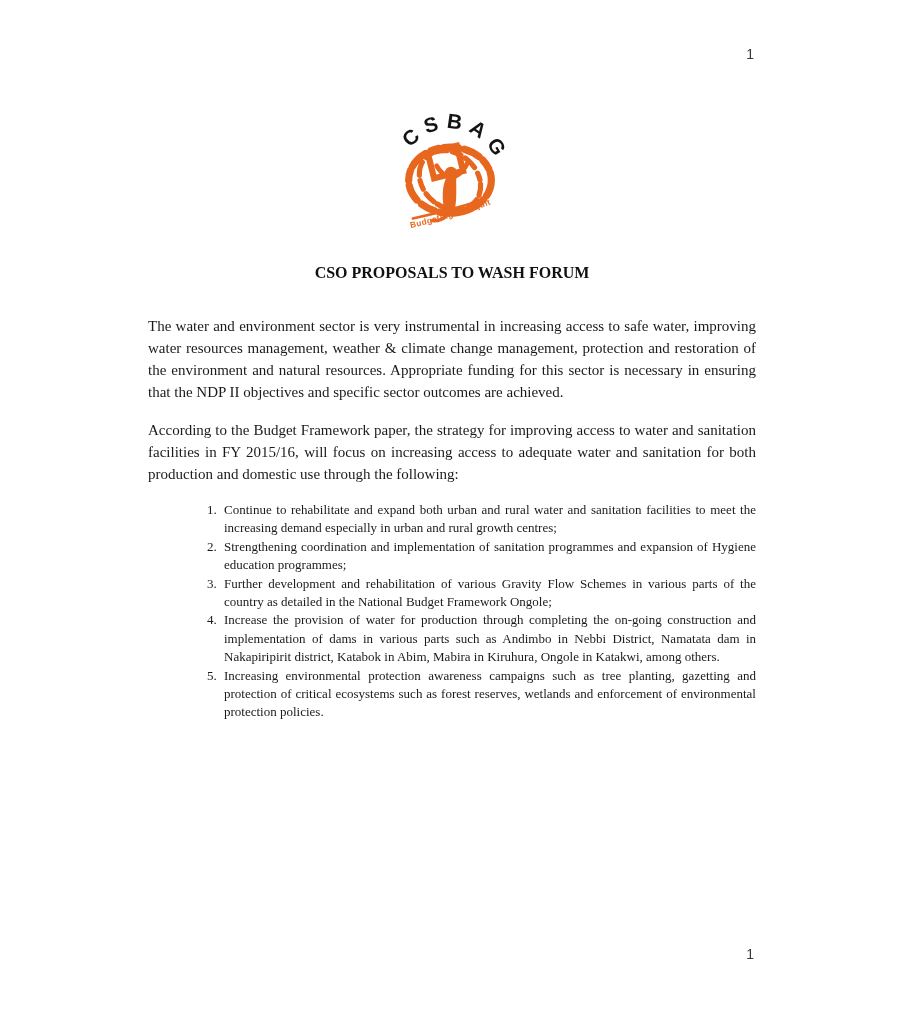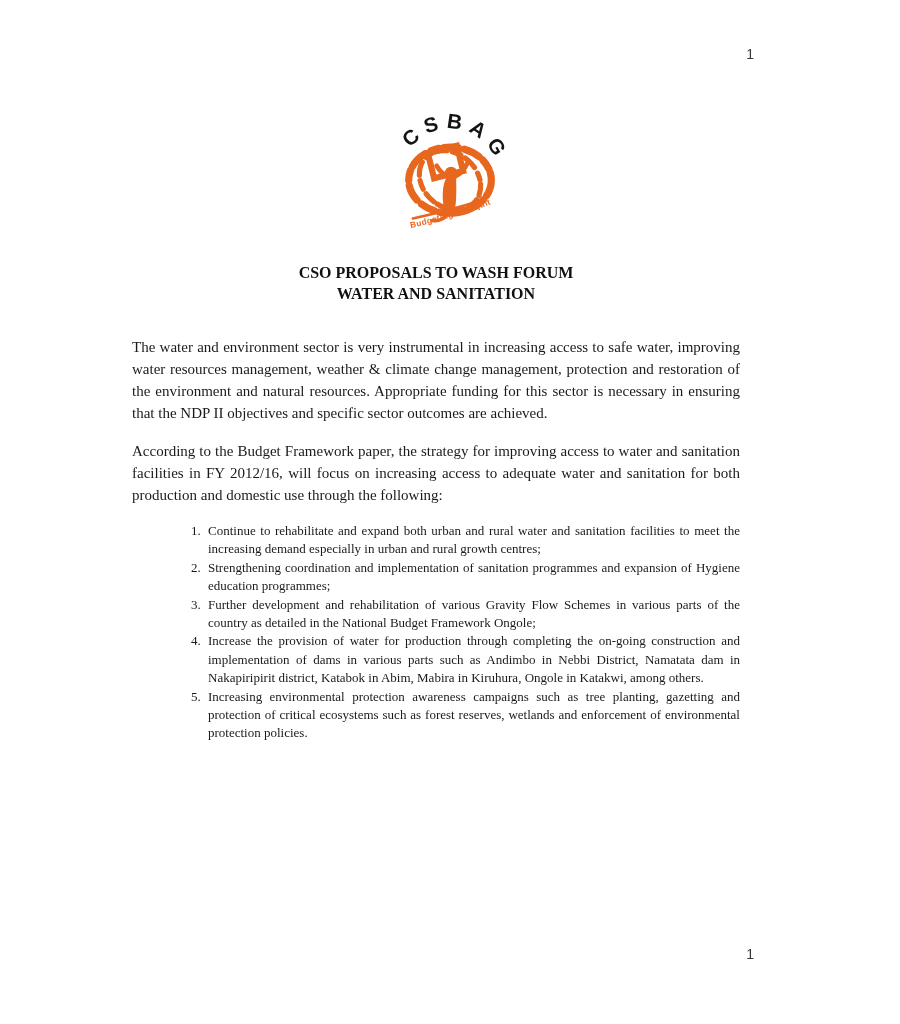--- a/index.html
+++ b/index.html
@@ -45,21 +45,21 @@
     font-family: "Liberation Sans", sans-serif;
     font-size: 8px;
     font-weight: 700;
     letter-spacing: 0.4px;
     fill: #e8671f;
   }
 
   .content {
     position: absolute;
     top: 262px;
-    left: 132px;
+    left: 148px;
     width: 608px;
   }
 
   .doc-title {
     text-align: center;
     font-size: 16px;
     font-weight: 700;
     line-height: 21px;
     margin-bottom: 32px;
     color: #111111;
@@ -119,25 +119,24 @@
       <text class="logo-tagline">
         <textPath href="#arc-tagline" startOffset="4">Budgeting for equity</textPath>
       </text>
     </svg>
   </div>
 
   <div class="content">
 
     <div class="doc-title">
       <div>CSO PROPOSALS TO WASH FORUM</div>
-      <div>WATER AND SANITATION</div>
     </div>
 
     <p>The water and environment sector is very instrumental in increasing access to safe water, improving water resources management, weather &amp; climate change management, protection and restoration of the environment and natural resources. Appropriate funding for this sector is necessary in ensuring that the NDP II objectives and specific sector outcomes are achieved.</p>
-    <p>According to the Budget Framework paper, the strategy for improving access to water and sanitation facilities in FY 2012/16, will focus on increasing access to adequate water and sanitation for both production and domestic use through the following:</p>
+    <p>According to the Budget Framework paper, the strategy for improving access to water and sanitation facilities in FY 2015/16, will focus on increasing access to adequate water and sanitation for both production and domestic use through the following:</p>
 
     <ol>
       <li>Continue to rehabilitate and expand both urban and rural water and sanitation facilities to meet the increasing demand especially in urban and rural growth centres;</li>
       <li>Strengthening coordination and implementation of sanitation programmes and expansion of Hygiene education programmes;</li>
       <li>Further development and rehabilitation of various Gravity Flow Schemes in various parts of the country as detailed in the National Budget Framework Ongole;</li>
       <li>Increase the provision of water for production through completing the on-going construction and implementation of dams in various parts such as Andimbo in Nebbi District, Namatata dam in Nakapiripirit district, Katabok in Abim, Mabira in Kiruhura, Ongole in Katakwi, among others.</li>
       <li>Increasing environmental protection awareness campaigns such as tree planting, gazetting and protection of critical ecosystems such as forest reserves, wetlands and enforcement of environmental protection policies.</li>
     </ol>
 
   </div>

